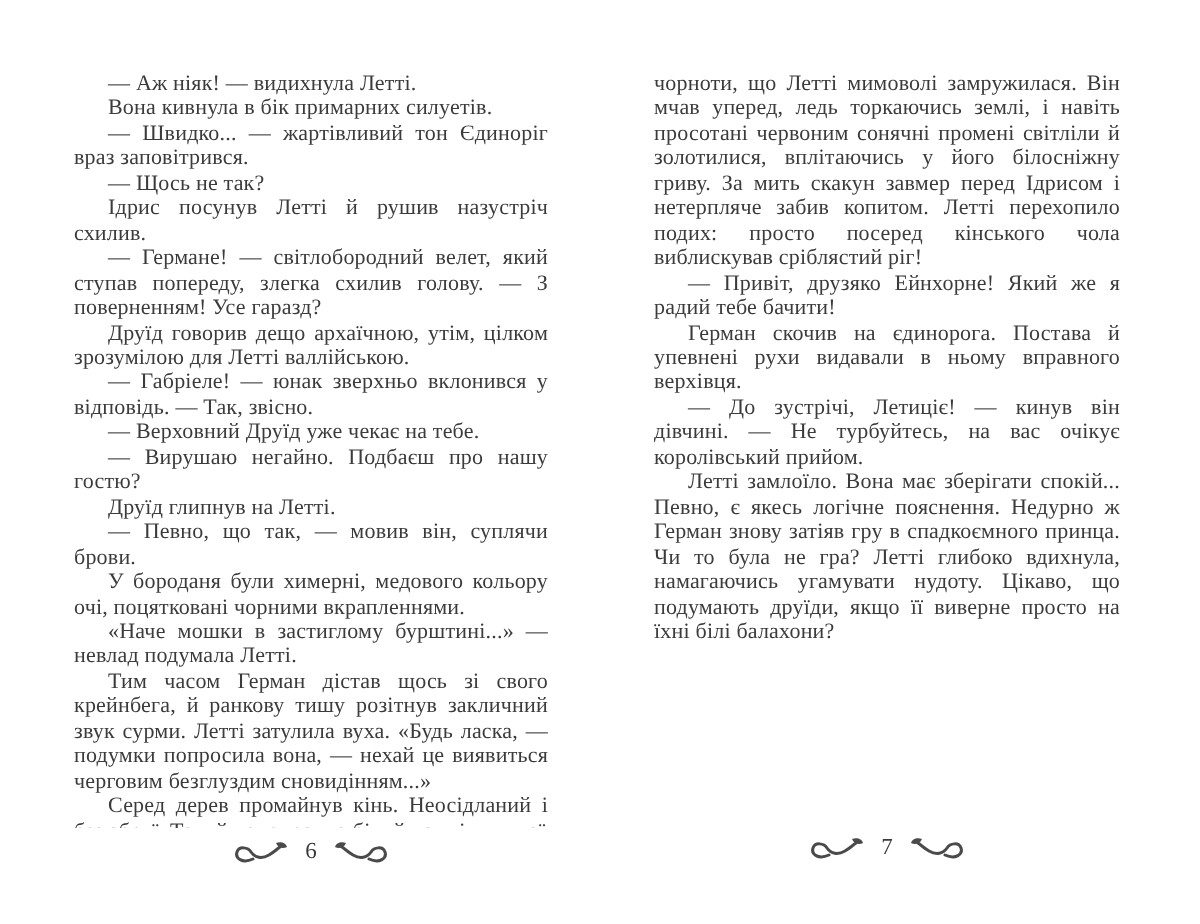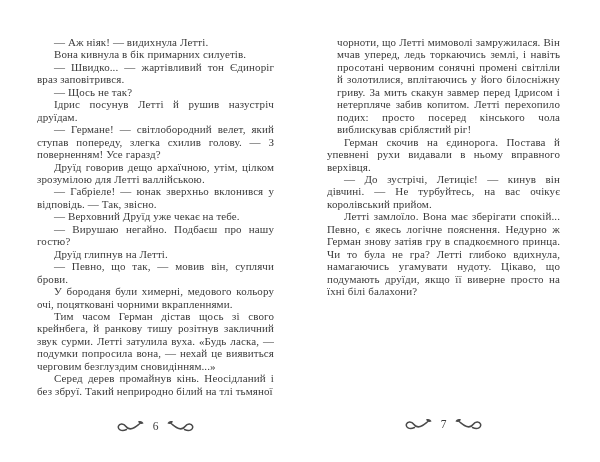--- a/index.html
+++ b/index.html
@@ -26,21 +26,21 @@
   .page-left  { left: 37px;  width: 237px; }
   .page-right { left: 327px; width: 233px; }
   .page p {
     margin: 0;
     font-size: 11px;
     line-height: 12.45px;
     text-align: justify;
     text-indent: 17px;
     letter-spacing: 0.1px;
   }
-  .page p.no-indent { text-indent: 0; margin-left: 10px; }
+  .page p.no-indent { text-indent: 0; }
   .page-footer {
     position: absolute;
     display: flex;
     align-items: center;
     justify-content: center;
     gap: 9px;
     height: 16px;
   }
   .footer-left  { left: 37px;  width: 237px; top: 418px; }
   .footer-right { left: 327px; width: 233px; top: 416px; }
@@ -55,35 +55,37 @@
 </head>
 <body>
 
 <div class="spread">
 
   <div class="page page-left">
       <p>— Аж ніяк! — видихнула Летті.</p>
       <p>Вона кивнула в бік примарних силуетів.</p>
       <p>— Швидко... — жартівливий тон Єдиноріг враз заповітрився.</p>
       <p>— Щось не так?</p>
-      <p>Ідрис посунув Летті й рушив назустріч друїдам.</p>
+      <p>Ідрис посунув Летті й рушив назустріч схилив.</p>
       <p>— Германе! — світлобородний велет, який ступав попереду, злегка схилив голову. — З поверненням! Усе гаразд?</p>
       <p>Друїд говорив дещо архаїчною, утім, цілком зрозумілою для Летті валлійською.</p>
       <p>— Габріеле! — юнак зверхньо вклонився у відповідь. — Так, звісно.</p>
       <p>— Верховний Друїд уже чекає на тебе.</p>
       <p>— Вирушаю негайно. Подбаєш про нашу гостю?</p>
       <p>Друїд глипнув на Летті.</p>
       <p>— Певно, що так, — мовив він, суплячи брови.</p>
       <p>У бороданя були химерні, медового кольору очі, поцятковані чорними вкрапленнями.</p>
+      <p>«Наче мошки в застиглому бурштині...» — невлад подумала Летті.</p>
       <p>Тим часом Герман дістав щось зі свого крейнбега, й ранкову тишу розітнув закличний звук сурми. Летті затулила вуха. «Будь ласка, — подумки попросила вона, — нехай це виявиться черговим безглуздим сновидінням...»</p>
       <p>Серед дерев промайнув кінь. Неосідланий і без збруї. Такий неприродно білий на тлі тьмяної</p>
     </div>
 
   <div class="page page-right">
       <p class="no-indent">чорноти, що Летті мимоволі замружилася. Він мчав уперед, ледь торкаючись землі, і навіть просотані червоним сонячні промені світліли й золотилися, вплітаючись у його білосніжну гриву. За мить скакун завмер перед Ідрисом і нетерпляче забив копитом. Летті перехопило подих: просто посеред кінського чола виблискував сріблястий ріг!</p>
+      <p>— Привіт, друзяко Ейнхорне! Який же я радий тебе бачити!</p>
       <p>Герман скочив на єдинорога. Постава й упевнені рухи видавали в ньому вправного верхівця.</p>
       <p>— До зустрічі, Летиціє! — кинув він дівчині. — Не турбуйтесь, на вас очікує королівський прийом.</p>
       <p>Летті замлоїло. Вона має зберігати спокій... Певно, є якесь логічне пояснення. Недурно ж Герман знову затіяв гру в спадкоємного принца. Чи то була не гра? Летті глибоко вдихнула, намагаючись угамувати нудоту. Цікаво, що подумають друїди, якщо її виверне просто на їхні білі балахони?</p>
     </div>
 
   <div class="page-footer footer-left">
     <svg class="flourish" width="27" height="12" viewBox="0 0 27 12" aria-hidden="true">
       <path d="M9.5,9.5 C4,12 0.5,9 1.5,6 C2.5,3 7,3.5 8.5,6 C10.5,9 14,9.5 17.5,7.5 C20,6 21.5,4.5 23,3.5" fill="none" stroke="#4a4a4a" stroke-width="1.5" stroke-linecap="round"></path>
       <path d="M21,1.5 C23.5,0.5 26,1.5 26.5,3.5 C24.5,4.5 22,4 21,1.5 Z" fill="#4a4a4a"></path>
     </svg>

